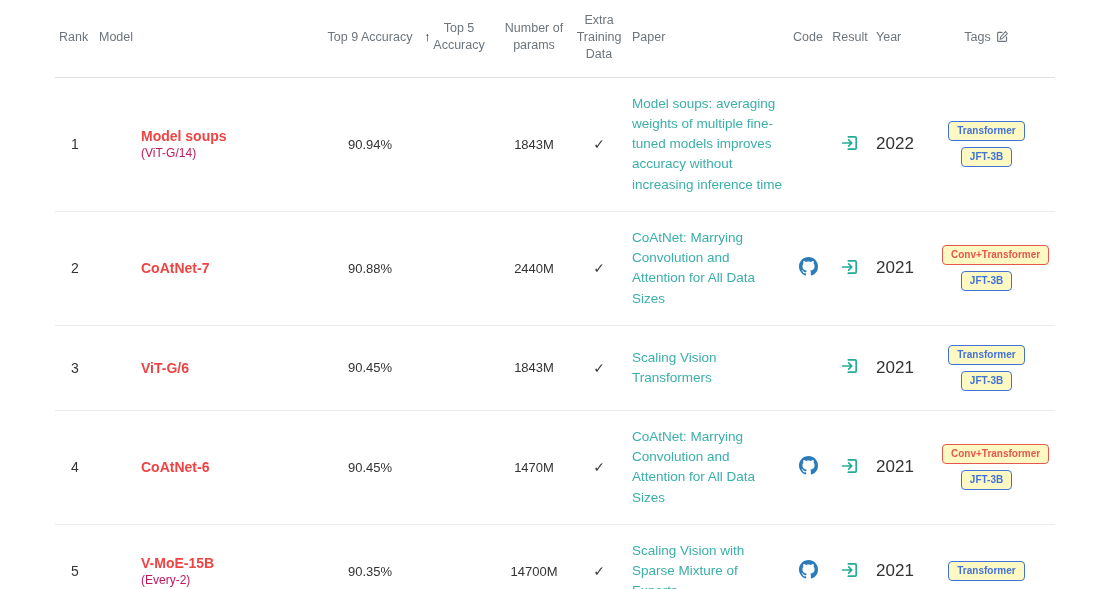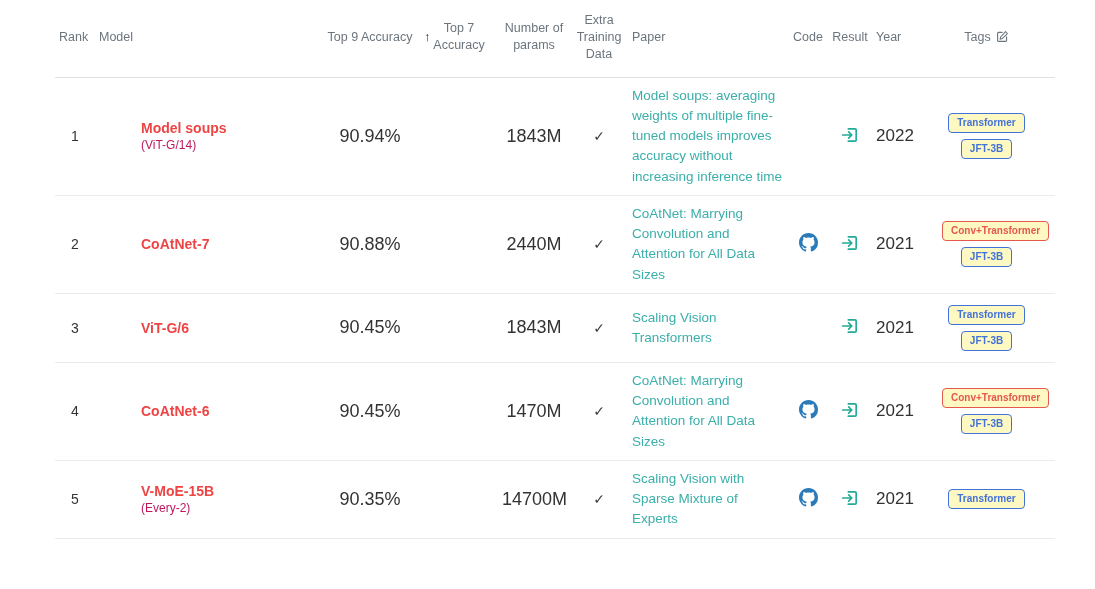--- a/index.html
+++ b/index.html
@@ -41,29 +41,29 @@
   thead th.left{text-align:left;}
   .th-inner{position:relative;display:inline-block;}
   .sort-arrow{
     position:absolute;right:-18px;top:-1px;color:#212529;
     font-size:13px;font-weight:700;cursor:pointer;
   }
   .edit-icon{vertical-align:-2px;margin-left:5px;cursor:pointer;}
 
   tbody td{
     border-bottom:1px solid var(--divider);
-    padding:8px 4px;vertical-align:middle;font-size:13.5px;
+    padding:16px 4px;vertical-align:middle;font-size:13.5px;
     text-align:center;
   }
   td.left{text-align:left;}
   .rank-val{font-size:14px;}
   .model-name{font-weight:700;font-size:14px;color:#ef4444;padding-left:42px;text-align:left;}
   .model-sub{font-size:12px;color:#be185d;padding-left:42px;text-align:left;margin-top:2px;}
   .model-sub:empty{display:none;}
-  .num-val{font-size:18px;}
+  .num-val{font-size:13px;}
   .check-val{font-size:14px;color:#3a3a3a;}
   .paper-link{
     color:var(--paper_link);text-decoration:none;font-size:13.5px;line-height:1.5;
     display:block;cursor:pointer;
   }
   .gh-icon{width:19px;height:19px;fill:var(--github_icon);cursor:pointer;}
   .result-icon{width:18px;height:18px;stroke:var(--result_icon);fill:none;cursor:pointer;}
   .year-val{font-size:17px;}
   .tags-cell{line-height:1;}
   .tag{
@@ -107,21 +107,21 @@
         <col class="c-year">
         <col class="c-tags">
     </colgroup>
     <thead>
       <tr>
         <th class="left">Rank</th>
         <th class="left">Model</th>
         <th>
           <span class="th-inner"><span>Top 9 Accuracy</span><span class="sort-arrow">↑</span></span>
         </th>
-        <th>Top 7 Accuracy</th>
+        <th>Top 5 Accuracy</th>
         <th>Number of params</th>
         <th>Extra Training Data</th>
         <th class="left">Paper</th>
         <th>Code</th>
         <th>Result</th>
         <th class="left">Year</th>
         <th>
           <span>Tags</span><svg class="edit-icon" width="13" height="13" stroke="#6c757d">
               <use href="#icon-edit"></use>
             </svg>

